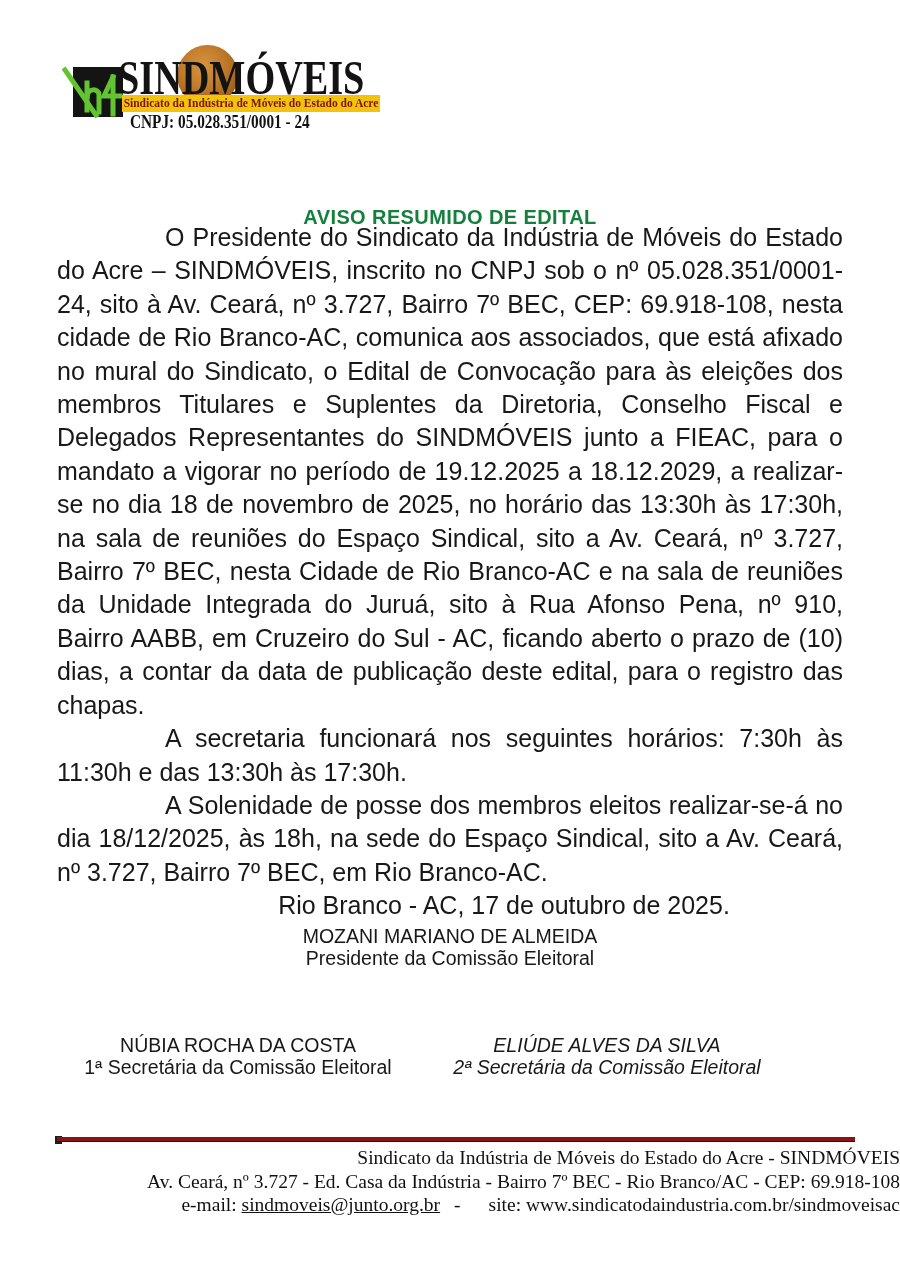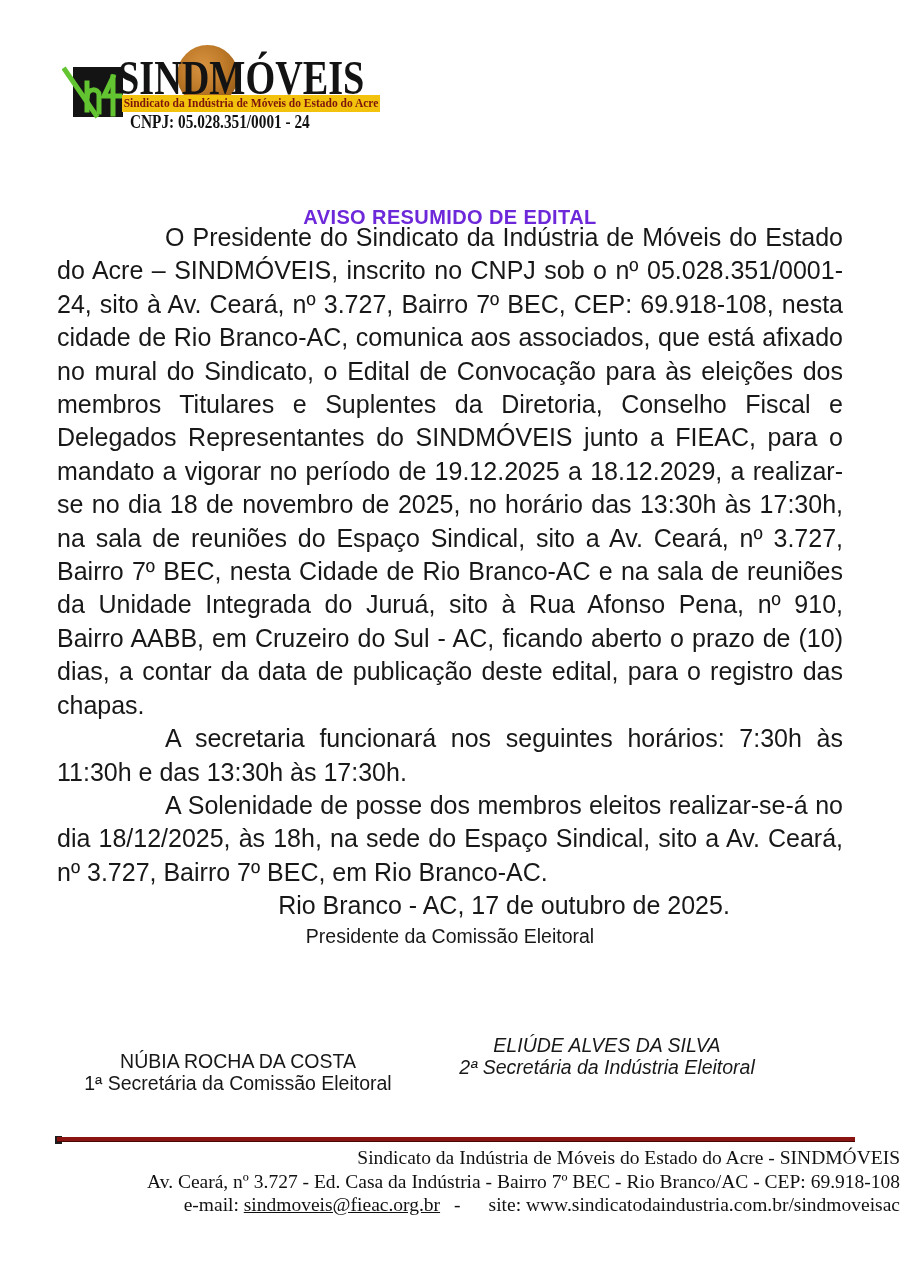--- a/index.html
+++ b/index.html
@@ -45,40 +45,40 @@
     font-family: "Liberation Serif", serif;
     font-weight: bold; font-size: 18px; line-height: 1.2;
     color: #111; white-space: nowrap;
     transform: scaleX(0.85); transform-origin: 0 0;
   }
 
   
   .doc-title {
     position: absolute; top: 169px; left: 0; width: 900px;
     text-align: center; font-weight: bold; font-size: 20px;
-    letter-spacing: 0.4px; color: #6d28d9; margin-top: 37px;
+    letter-spacing: 0.4px; color: #15803d; margin-top: 37px;
   }
 
   
   .content {
     position: absolute; top: 221px; left: 57px; width: 786px;
     font-size: 25px; line-height: 33.4px; color: #181818;
   }
   .content p { margin: 0; text-indent: 108px; text-align: justify; }
   .content p.dateline { text-align: center; }
 
   
   .president {
     position: absolute; top: 926px; left: 0; width: 900px;
     text-align: center; font-size: 19.5px; line-height: 21.5px; color: #181818;
   }
   .secretaries { position: absolute; top: 1035px; left: 0; width: 900px;
     font-size: 19.5px; line-height: 21.5px; color: #181818; }
   .sec-col { position: absolute; top: 0; width: 360px; text-align: center; }
-  .sec-left  { left: 58px; margin-top: 16px; }
+  .sec-left  { left: 58px; }
   .sec-right { left: 427px; font-style: italic; }
 
   
   .footer-rule-cap { position: absolute; top: 1136px; left: 55px; width: 7px; height: 8px; background: #1d1d1d; }
   .footer-rule {
     position: absolute; top: 1137px; left: 57px; width: 798px; height: 5px;
     background: #8a1412; border-bottom: 1px solid #470807;
   }
   .footer-text {
     position: absolute; top: 1146px; left: 0; width: 900px;
@@ -115,37 +115,38 @@
   <h1 class="doc-title">AVISO RESUMIDO DE EDITAL</h1>
 
   <section class="content">
     <p>O Presidente do Sindicato da Indústria de Móveis do Estado do Acre – SINDMÓVEIS, inscrito no CNPJ sob o nº 05.028.351/0001-24, sito à Av. Ceará, nº 3.727, Bairro 7º BEC, CEP: 69.918-108, nesta cidade de Rio Branco-AC, comunica aos associados, que está afixado no mural do Sindicato, o Edital de Convocação para às eleições dos membros Titulares e Suplentes da Diretoria, Conselho Fiscal e Delegados Representantes do SINDMÓVEIS junto a FIEAC, para o mandato a vigorar no período de 19.12.2025 a 18.12.2029, a realizar-se no dia 18 de novembro de 2025, no horário das 13:30h às 17:30h, na sala de reuniões do Espaço Sindical, sito a Av. Ceará, nº 3.727, Bairro 7º BEC, nesta Cidade de Rio Branco-AC e na sala de reuniões da Unidade Integrada do Juruá, sito à Rua Afonso Pena, nº 910, Bairro AABB, em Cruzeiro do Sul - AC, ficando aberto o prazo de (10) dias, a contar da data de publicação deste edital, para o registro das chapas.</p>
     <p>A secretaria funcionará nos seguintes horários: 7:30h às 11:30h e das 13:30h às 17:30h.</p>
     <p>A Solenidade de posse dos membros eleitos realizar-se-á no dia 18/12/2025, às 18h, na sede do Espaço Sindical, sito a Av. Ceará, nº 3.727, Bairro 7º BEC, em Rio Branco-AC.</p>
     <p class="dateline">Rio Branco - AC, 17 de outubro de 2025.</p>
   </section>
 
   <div class="president">
+    <div>MOZANI MARIANO DE ALMEIDA</div>
     <div>Presidente da Comissão Eleitoral</div>
   </div>
 
   <div class="secretaries">
     <div class="sec-col sec-left">
       <div>NÚBIA ROCHA DA COSTA</div>
       <div>1ª Secretária da Comissão Eleitoral</div>
     </div>
     <div class="sec-col sec-right">
       <div>ELIÚDE ALVES DA SILVA</div>
-      <div>2ª Secretária da Indústria Eleitoral</div>
+      <div>2ª Secretária da Comissão Eleitoral</div>
     </div>
   </div>
 
   <div class="footer-rule-cap"></div>
   <div class="footer-rule"></div>
   <footer class="footer-text">
     <div>Sindicato da Indústria de Móveis do Estado do Acre - SINDMÓVEIS</div>
     <div>Av. Ceará, nº 3.727 - Ed. Casa da Indústria - Bairro 7º BEC - Rio Branco/AC - CEP: 69.918-108</div>
     <div>
-      <span>e-mail: </span><span class="email">sindmoveis@fieac.org.br</span><span class="gap-l gap-r">-</span><span class="gap-l">site: </span><span>www.sindicatodaindustria.com.br/sindmoveisac</span>
+      <span>e-mail: </span><span class="email">sindmoveis@junto.org.br</span><span class="gap-l gap-r">-</span><span class="gap-l">site: </span><span>www.sindicatodaindustria.com.br/sindmoveisac</span>
     </div>
   </footer>
 
 </div>
 
 </body></html>

